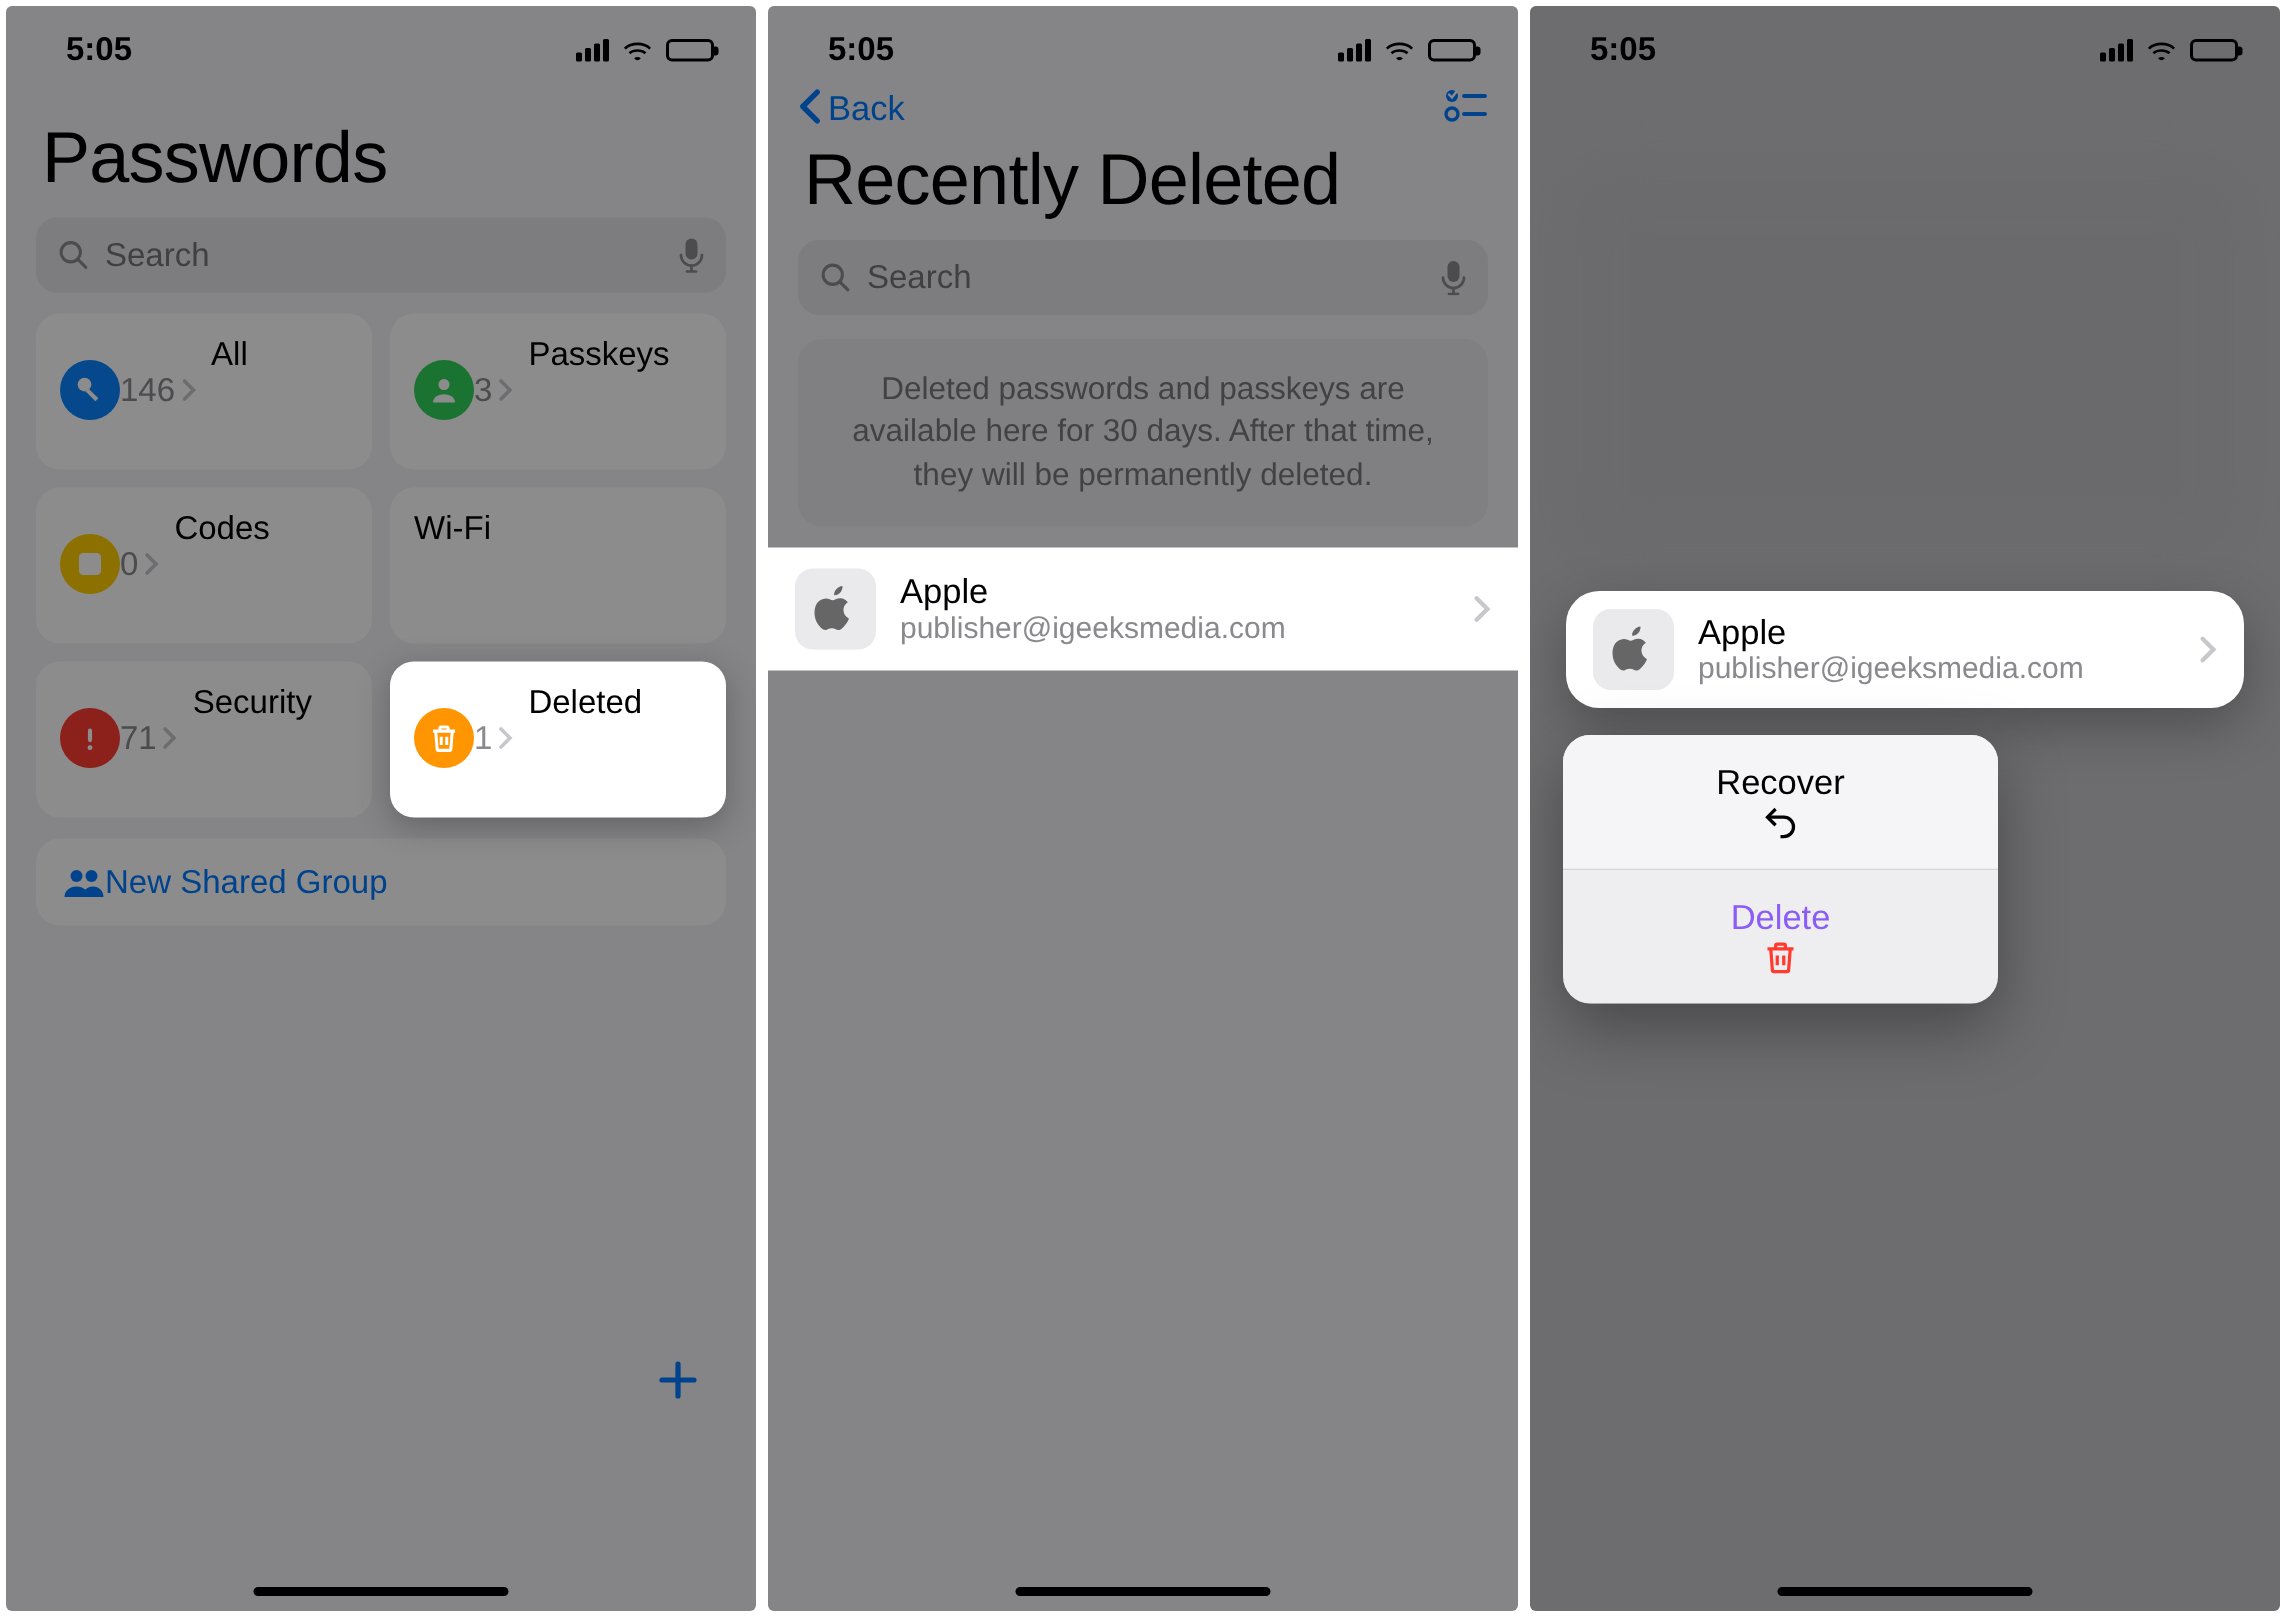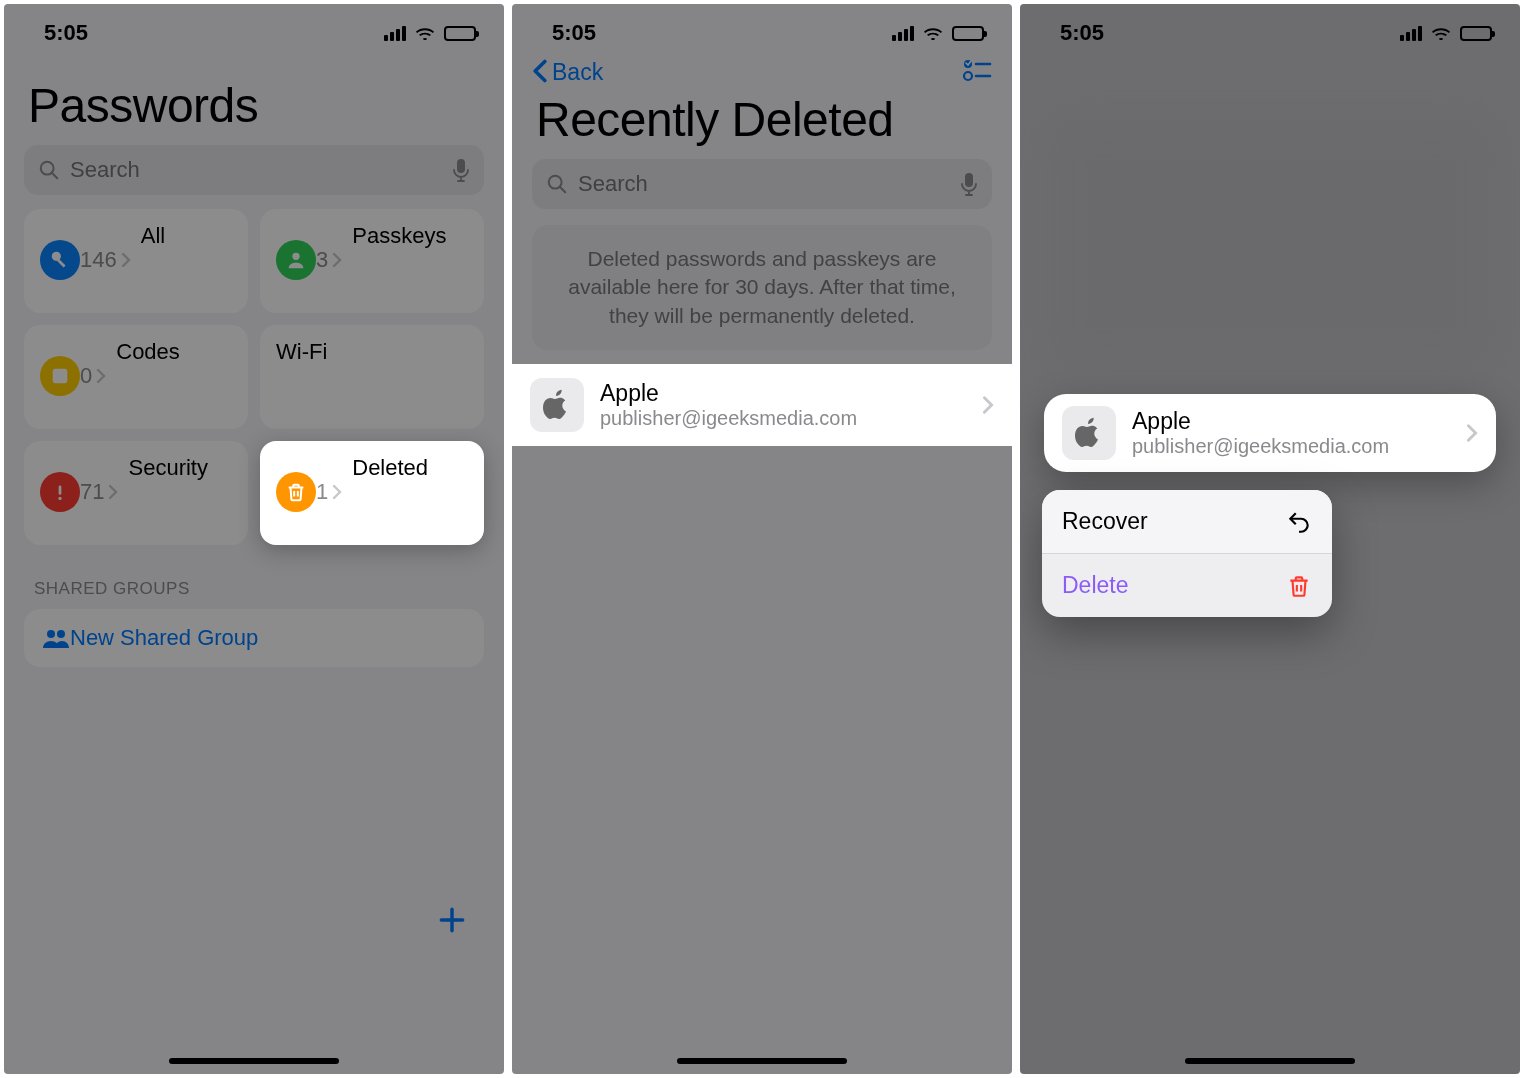--- a/index.html
+++ b/index.html
@@ -134,21 +134,21 @@
     box-shadow:0 12px 36px rgba(0,0,0,0.28);
   }
   .context-card .txts { display:flex; flex-direction:column; flex:1; }
   .menu {
     margin: 18px 0 0 22px; width:290px; border-radius:18px; overflow:hidden;
     position:relative; z-index:100; box-shadow:0 16px 44px rgba(0,0,0,0.35);
     background:rgba(245,245,248,0.95); backdrop-filter: blur(8px);
   }
   .menu-item {
     display:flex; justify-content:space-between; align-items:center;
-    padding:18px 20px; font-size:23px;
+    padding:18px 20px; font-size:23px;flex-direction:column;
   }
   .menu-sep { height:1px; background:#d6d6da; }
   .menu-item.highlight { background:#f5f5f8; position:relative; z-index:101; }
   .menu-item.danger { color:#8b5cf6; }
   .menu-icon { width:26px; height:26px; }
   .p3-overlay {
     position:absolute; inset:0; background:rgba(0,0,0,0.55); z-index:60;
   }
   
   .bg-blue{background:#0a84ff}
@@ -281,21 +281,20 @@
           <span>1</span>
           <svg class="chev" viewBox="0 0 10 16">
               <path d="M2 2l6 6-6 6" stroke="#c7c7cc" stroke-width="2.4" fill="none" stroke-linecap="round"></path>
             </svg>
         </span>
       </div>
       <span class="tile-label">Deleted</span>
     </div>
   </div>
 
-  <div class="section-label">SHARED GROUPS</div>
   <div class="group-row">
     <svg width="28" height="20" viewBox="0 0 28 20" fill="#007aff">
         <circle cx="9" cy="6" r="4"></circle>
         <circle cx="19" cy="6" r="4"></circle>
         <path d="M1 20c0-4 3.5-7 8-7s8 3 8 7M13 20c0-4 3-7 7-7s7 3 7 7"></path>
       </svg>
     <span>New Shared Group</span>
   </div>
 
   <div class="fab">

